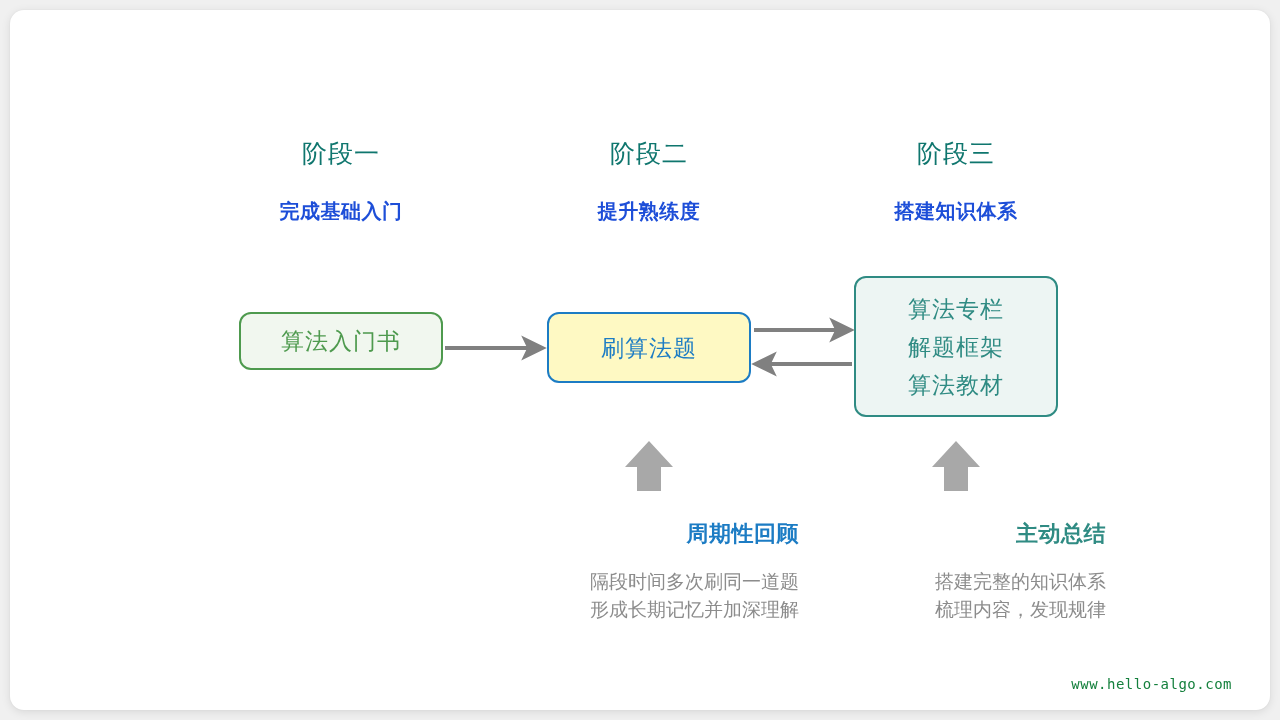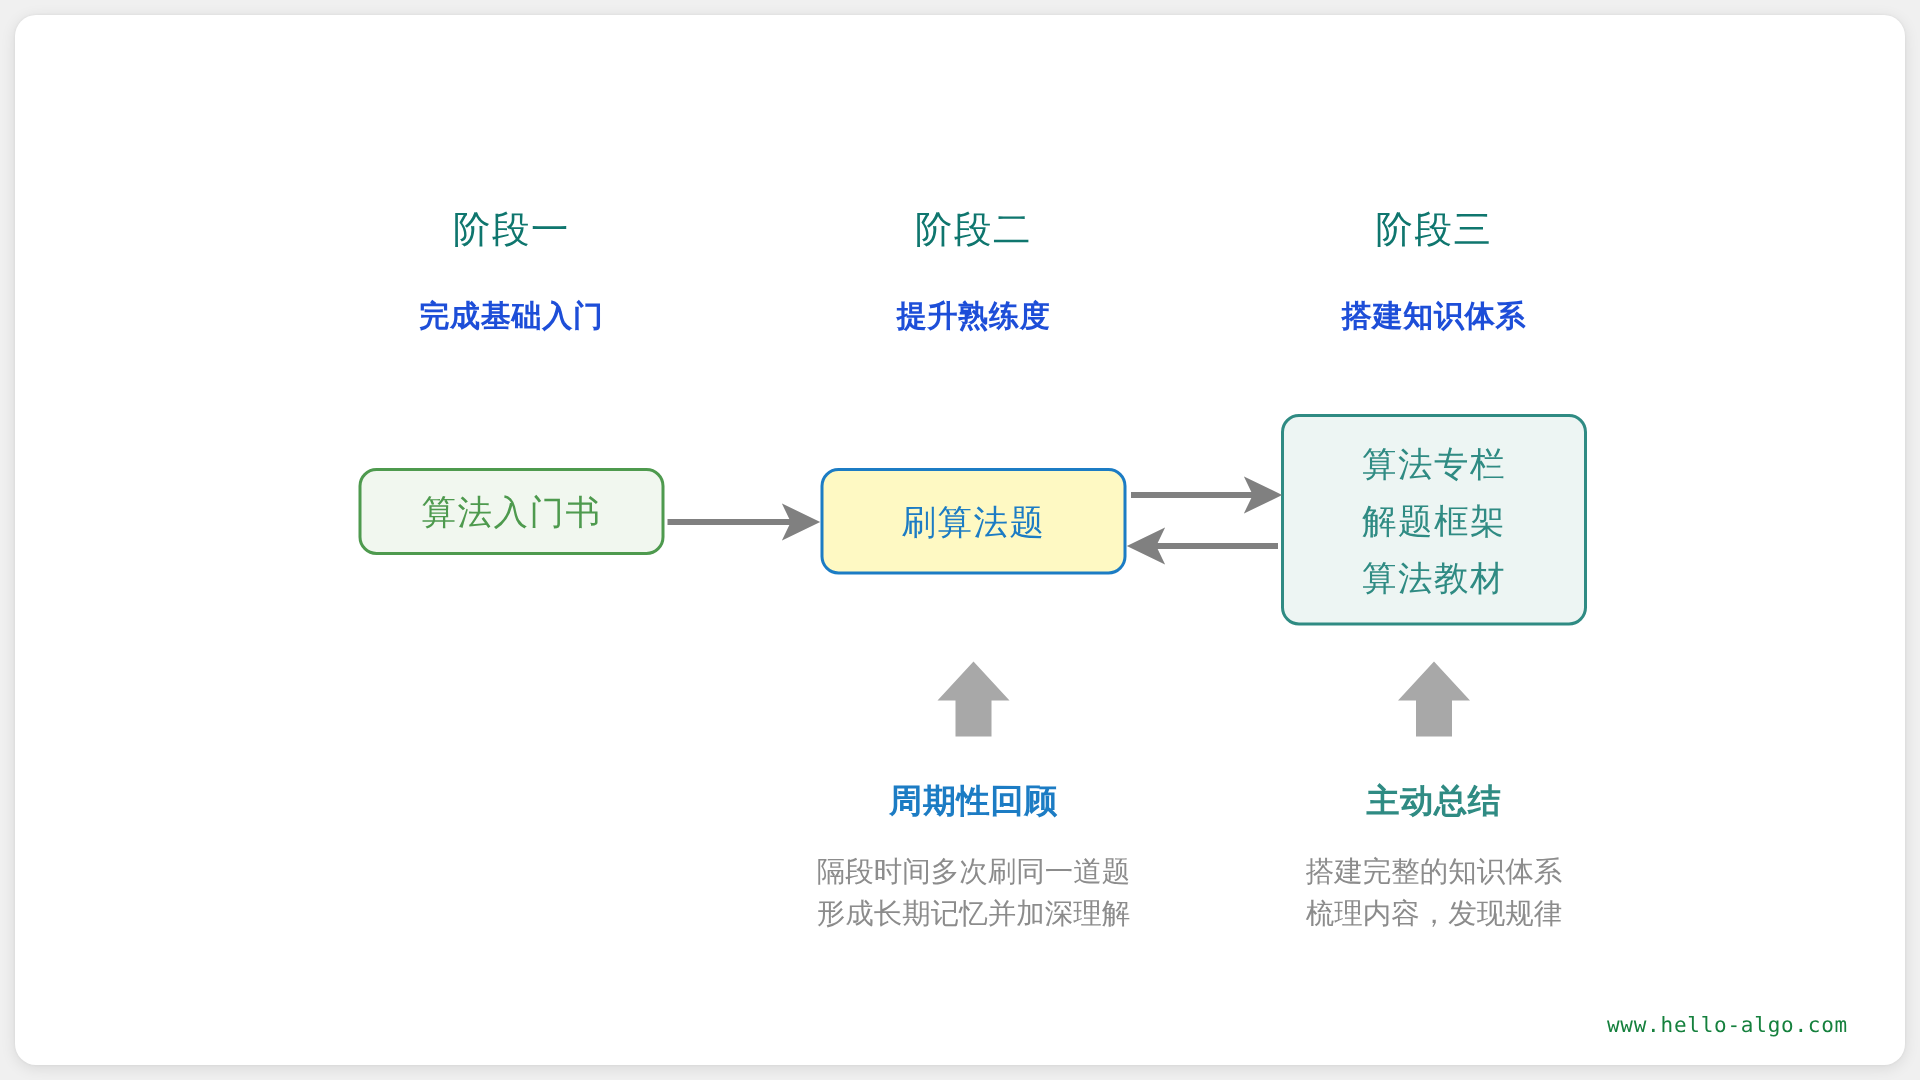--- a/index.html
+++ b/index.html
@@ -99,21 +99,21 @@
   #arrow-layer {
     position: absolute;
     left: 0; top: 0;
     width: 1280px; height: 720px;
     pointer-events: none;
   }
 
   
   .note-col {
     position: absolute;
-    text-align: center;
+    text-align: right;
     width: 300px;
   }
   .note-title {
     font-size: 22px;
     font-weight: bold;
     line-height: 30px;
     letter-spacing: 0.5px;
   }
   .note-title.blue { color: #1c7cc4; }
   .note-title.teal { color: #2f8b83; }

